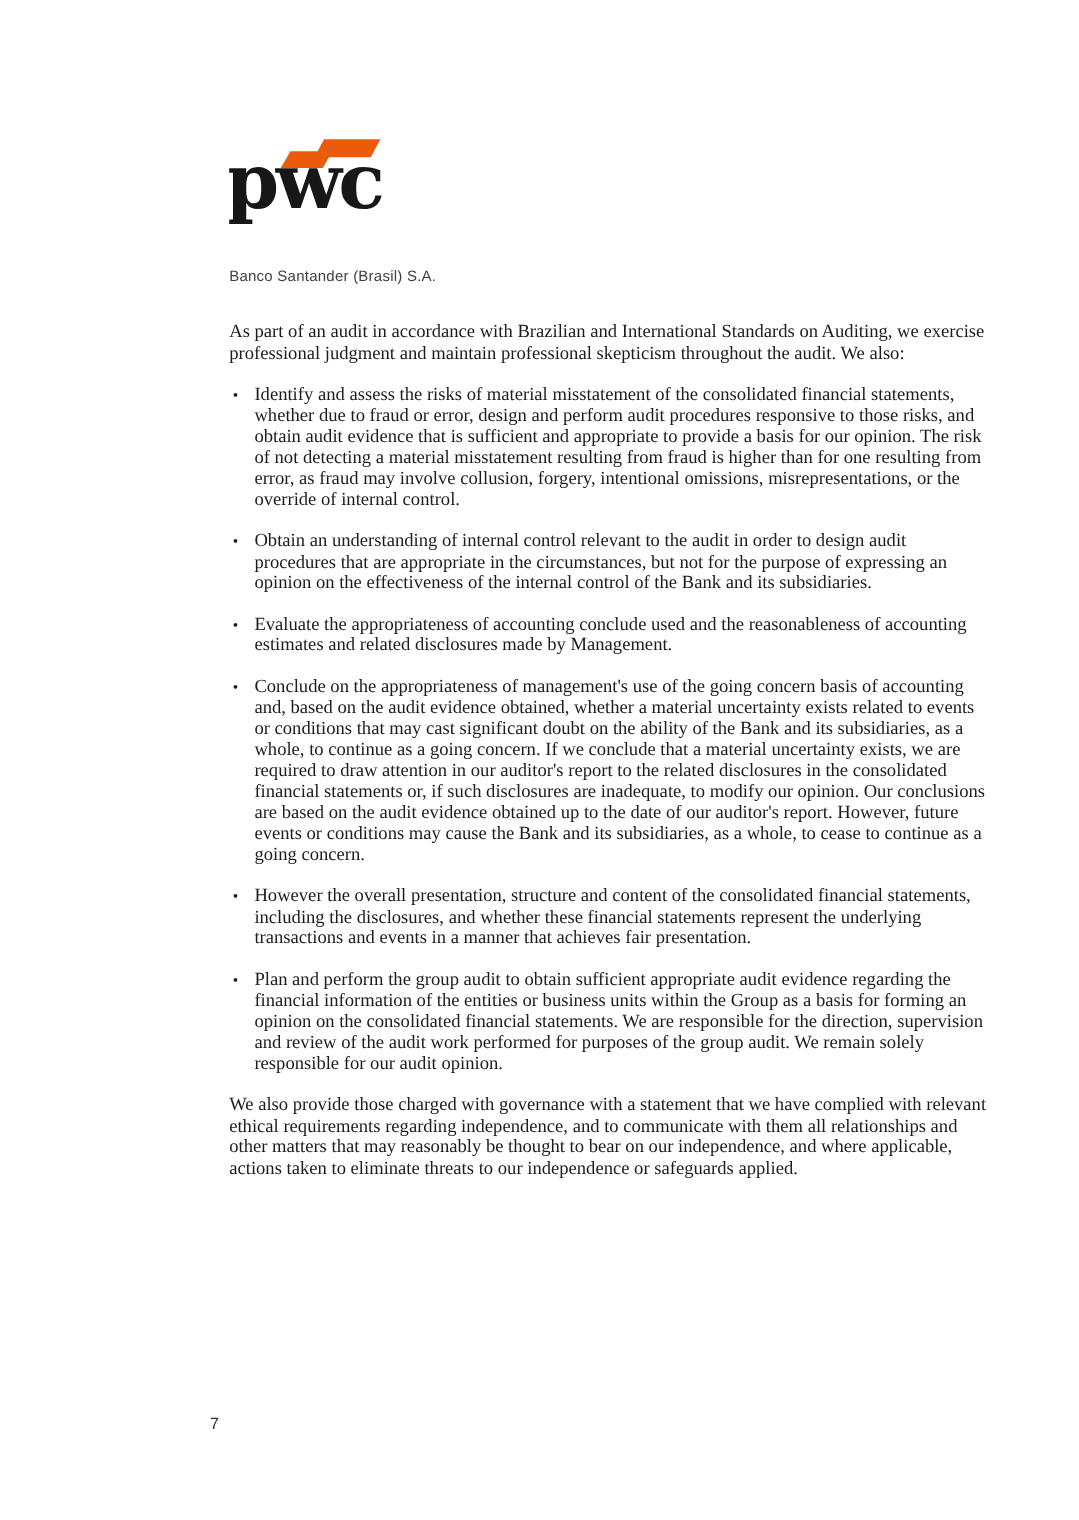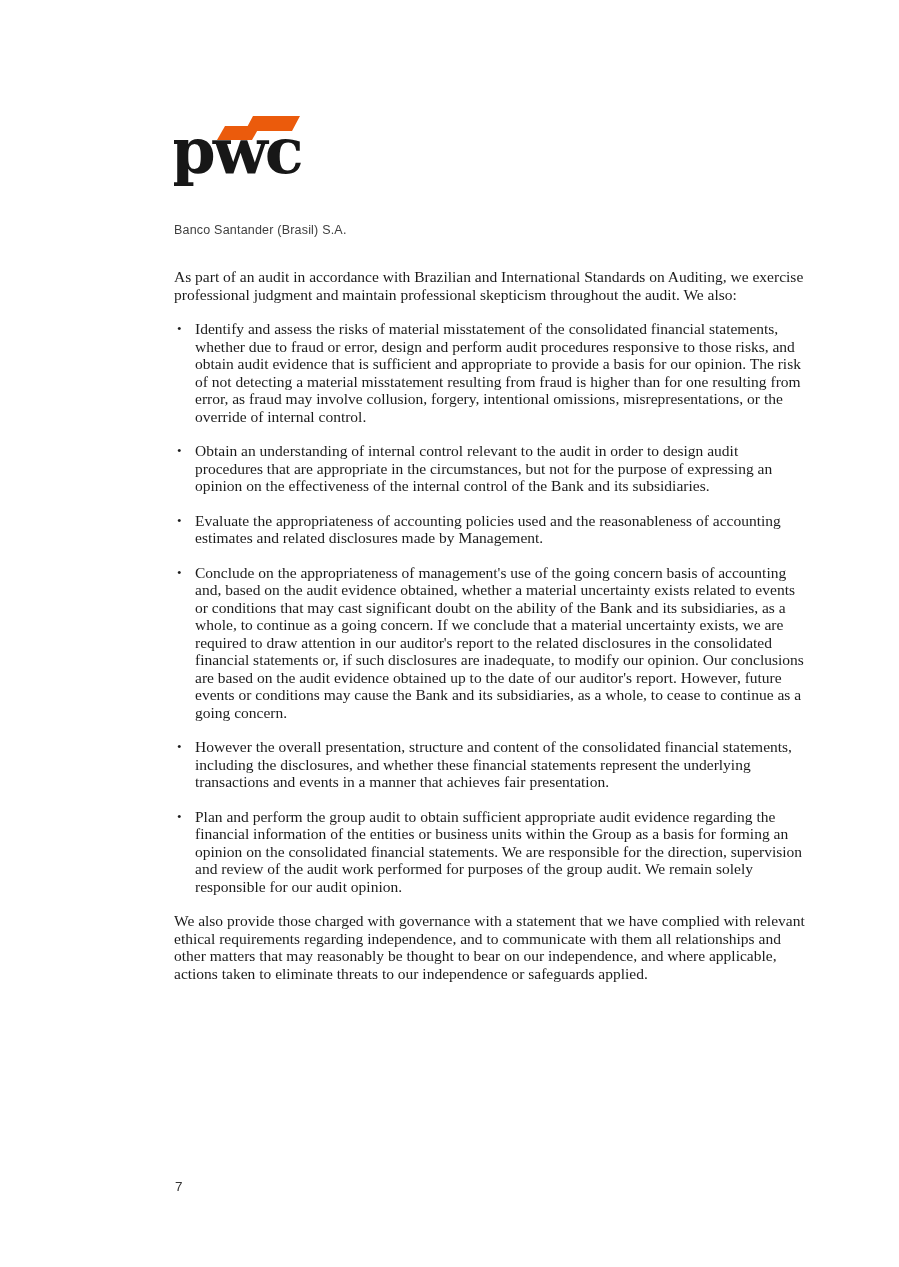--- a/index.html
+++ b/index.html
@@ -11,21 +11,21 @@
     position: relative;
     width: 899px;
     height: 1267px;
     background: #ffffff;
     overflow: hidden;
     font-family: "Liberation Serif", serif;
     color: #1c1c1c;
   }
   .content {
     position: absolute;
-    left: 174px;
+    left: 191px;
     top: 112px;
     width: 636px;
   }
   
   .logo {
     width: 140px;
     height: 78px;
   }
   .logo svg { display: block; }
   .logo-text {
@@ -101,21 +101,21 @@
         <li>
           <span class="bullet-marker">•</span>
           <span>Identify and assess the risks of material misstatement of the consolidated financial statements, whether due to fraud or error, design and perform audit procedures responsive to those risks, and obtain audit evidence that is sufficient and appropriate to provide a basis for our opinion. The risk of not detecting a material misstatement resulting from fraud is higher than for one resulting from error, as fraud may involve collusion, forgery, intentional omissions, misrepresentations, or the override of internal control.</span>
         </li>
         <li>
           <span class="bullet-marker">•</span>
           <span>Obtain an understanding of internal control relevant to the audit in order to design audit procedures that are appropriate in the circumstances, but not for the purpose of expressing an opinion on the effectiveness of the internal control of the Bank and its subsidiaries.</span>
         </li>
         <li>
           <span class="bullet-marker">•</span>
-          <span>Evaluate the appropriateness of accounting policies used and the reasonableness of accounting estimates and related disclosures made by Management.</span>
+          <span>Evaluate the appropriateness of accounting conclude used and the reasonableness of accounting estimates and related disclosures made by Management.</span>
         </li>
         <li>
           <span class="bullet-marker">•</span>
           <span>Conclude on the appropriateness of management's use of the going concern basis of accounting and, based on the audit evidence obtained, whether a material uncertainty exists related to events or conditions that may cast significant doubt on the ability of the Bank and its subsidiaries, as a whole, to continue as a going concern. If we conclude that a material uncertainty exists, we are required to draw attention in our auditor's report to the related disclosures in the consolidated financial statements or, if such disclosures are inadequate, to modify our opinion. Our conclusions are based on the audit evidence obtained up to the date of our auditor's report. However, future events or conditions may cause the Bank and its subsidiaries, as a whole, to cease to continue as a going concern.</span>
         </li>
         <li>
           <span class="bullet-marker">•</span>
           <span>However the overall presentation, structure and content of the consolidated financial statements, including the disclosures, and whether these financial statements represent the underlying transactions and events in a manner that achieves fair presentation.</span>
         </li>
         <li>

